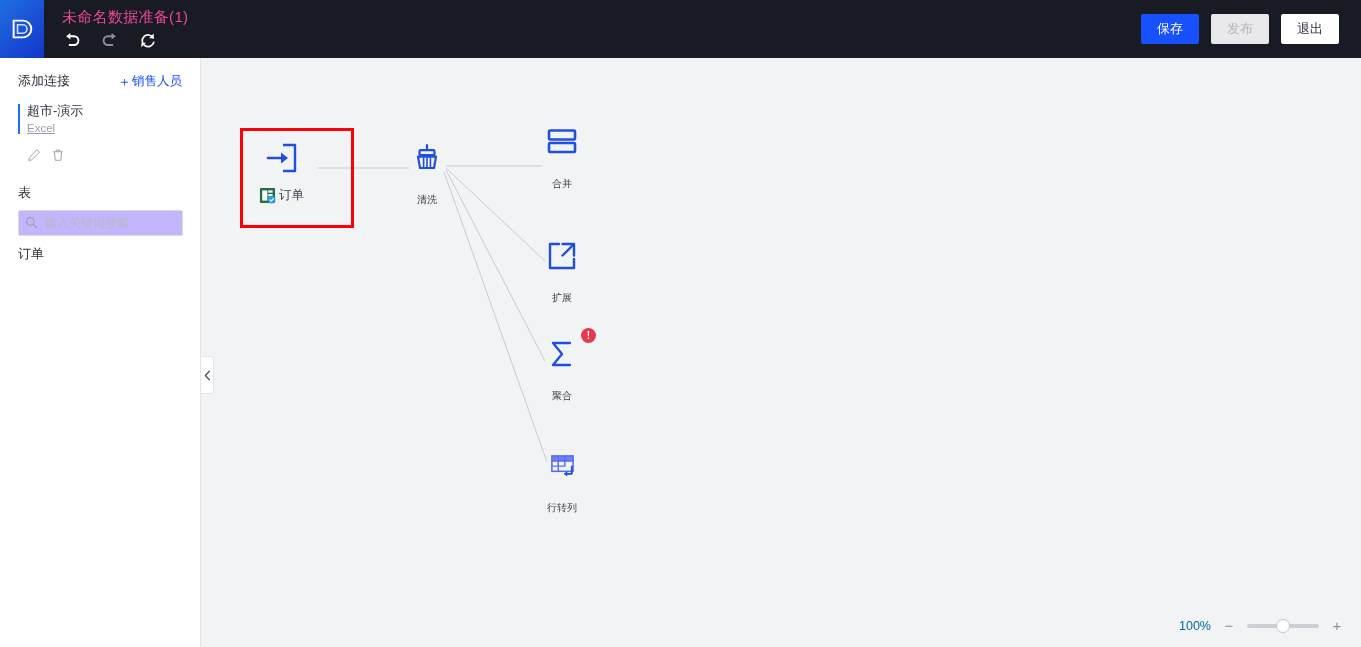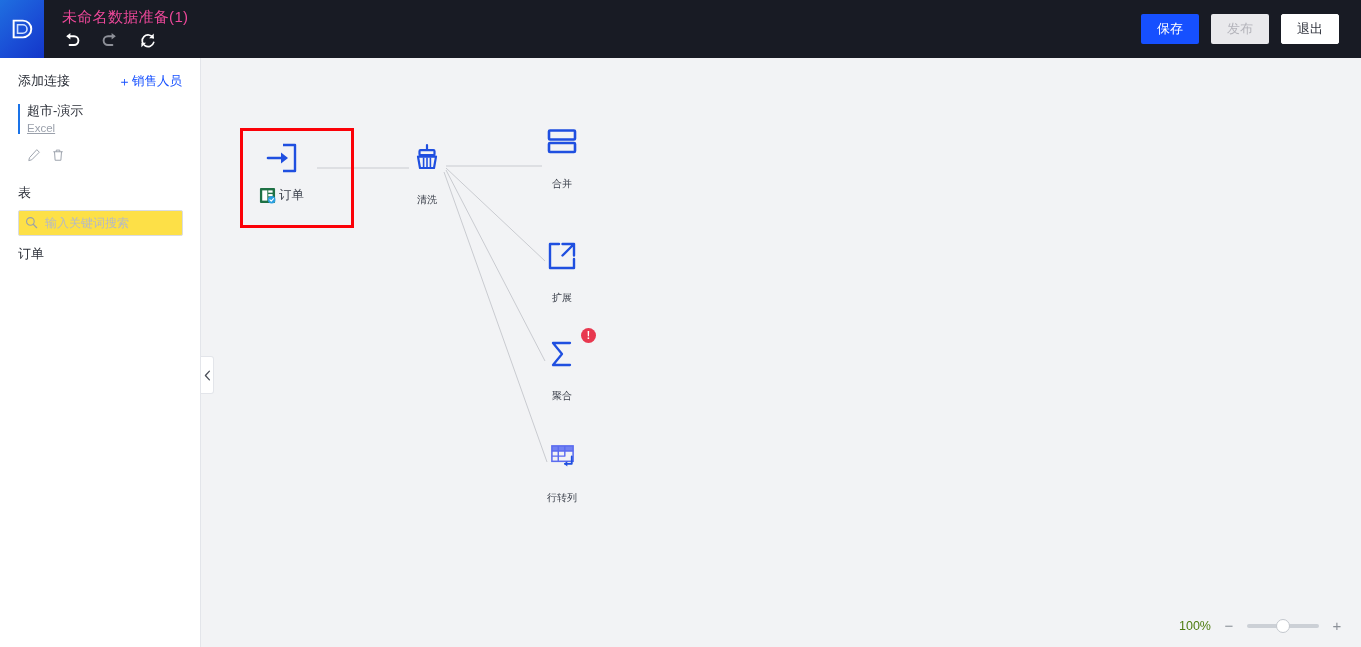--- a/index.html
+++ b/index.html
@@ -59,21 +59,21 @@
   .conn-name { font-size: 13px; color: #2b2f38; line-height: 17px; }
   .conn-sub { font-size: 11.5px; color: #9aa0ab; line-height: 16px; margin-top: 1px; text-decoration: underline; }
   .conn-actions { display: flex; align-items: center; gap: 10px; padding-top: 12px; }
   .act-ico { cursor: pointer; display: block; }
 
   .sb-sub-title { font-size: 13px; color: #2b2f38; padding: 22px 18px 0 18px; }
   .search-wrap { margin: 8px 18px 0 18px; position: relative; }
   .search-input {
     width: 165px; height: 26px; border: 1px solid #d9dce2; border-radius: 2px;
     padding: 0 8px 0 26px; font-size: 12px; color: #30333d;
-    font-family: "Liberation Sans", sans-serif; background: #fde047; outline: none;
+    font-family: "Liberation Sans", sans-serif; background: #c4b5fd; outline: none;
   }
   .search-input::placeholder { color: #b6bac3; }
   .search-ico { position: absolute; left: 7px; top: 6px; pointer-events: none; }
   .tbl-item { font-size: 13px; color: #2b2f38; padding: 9px 18px 0 18px; cursor: pointer; }
 
   .collapse-handle {
     position: absolute; left: 201px; top: 356px; width: 13px; height: 38px;
     background: #ffffff; border: 1px solid #e3e5ea; border-left: none;
     border-radius: 0 3px 3px 0; display: flex; align-items: center;
     justify-content: center; cursor: pointer; z-index: 5;
@@ -103,21 +103,21 @@
   .sel-box {
     position: absolute; border: 3px solid #fb0007; box-sizing: border-box;
     pointer-events: none;
   }
 
   
   .zoombar {
     position: absolute; right: 18px; bottom: 14px; display: flex;
     align-items: center; gap: 12px;
   }
-  .zoom-pct { font-size: 12.5px; color: #4d7c0f; }
+  .zoom-pct { font-size: 12.5px; color: #0369a1; }
   .zoom-btn { font-size: 15px; color: #8b9098; cursor: pointer; user-select: none;
               width: 12px; text-align: center; line-height: 1; }
   .slider { position: relative; width: 72px; height: 4px; background: #ccd0d6;
             border-radius: 2px; cursor: pointer; }
   .slider-knob { position: absolute; left: 50%; top: 50%;
             transform: translate(-50%,-50%); width: 14px; height: 14px;
             border-radius: 50%; background: #fff; border: 1px solid #c3c7cd; }
 </style>
 </head>
 <body>
@@ -282,21 +282,21 @@
     <div class="node" style="left:341px; top:276px;">
       <div class="node-ico">
         <svg width="28" height="30" viewBox="0 0 28 30">
           <path d="M22 4 H5 L14 15 L5 26 H22" fill="none" stroke="#1f4fe0" stroke-width="2.3" stroke-linecap="round" stroke-linejoin="round"></path>
         </svg>
         <span class="err-badge">!</span>
       </div>
       <div class="node-label">聚合</div>
     </div>
 
-    <div class="node" style="left:341px; top:378px;">
+    <div class="node" style="left:341px; top:388px;">
       <div class="node-ico">
         <svg width="27" height="27" viewBox="0 0 28 28">
           <rect x="3" y="3" width="22" height="16" fill="none" stroke="#5b6cf0" stroke-width="1.6"></rect>
           <path d="M3 8.3 H25 M3 13.6 H17 M9.6 3 V19 M16.4 3 V13.6" stroke="#5b6cf0" stroke-width="1.5"></path>
           <rect x="3" y="3" width="22" height="5.3" fill="#5b6cf0" opacity=".85"></rect>
           <path d="M23.6 14 V21.6 H16.6" fill="none" stroke="#1f4fe0" stroke-width="1.9" stroke-linecap="round" stroke-linejoin="round"></path>
           <path d="M19 18.8 L15.4 21.6 L19 24.3 Z" fill="#1f4fe0"></path>
         </svg>
       </div>
       <div class="node-label">行转列</div>

